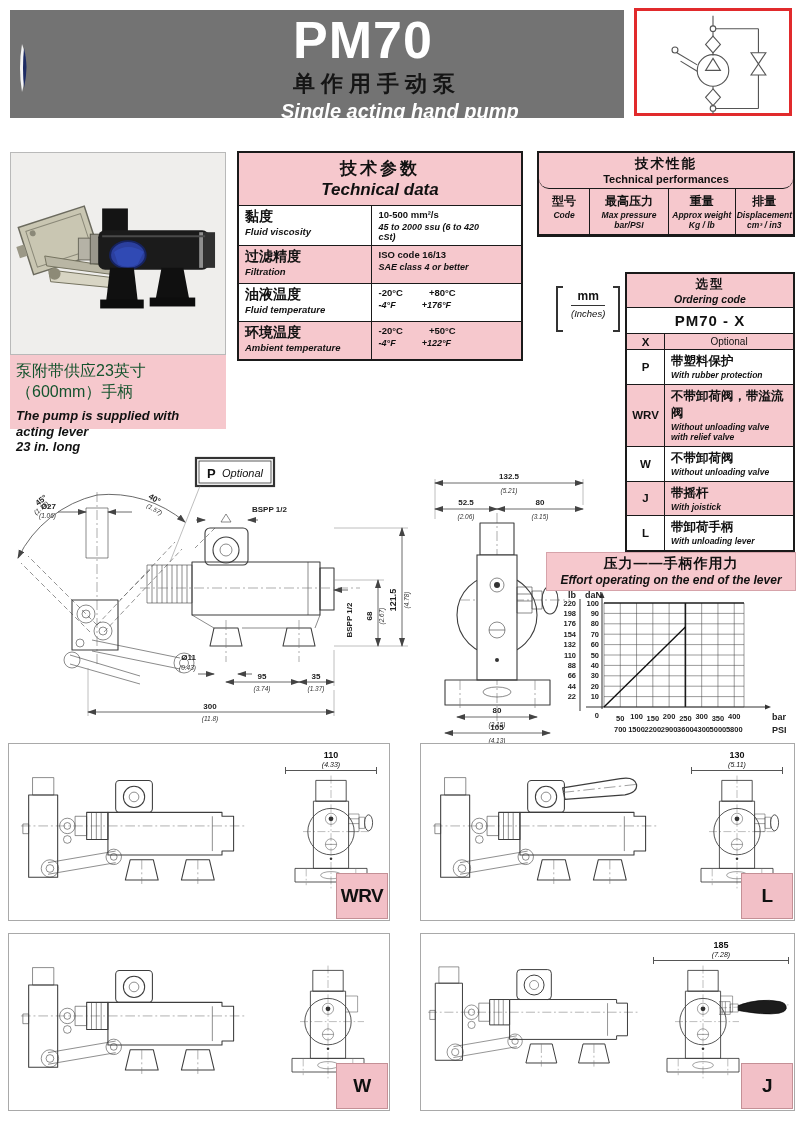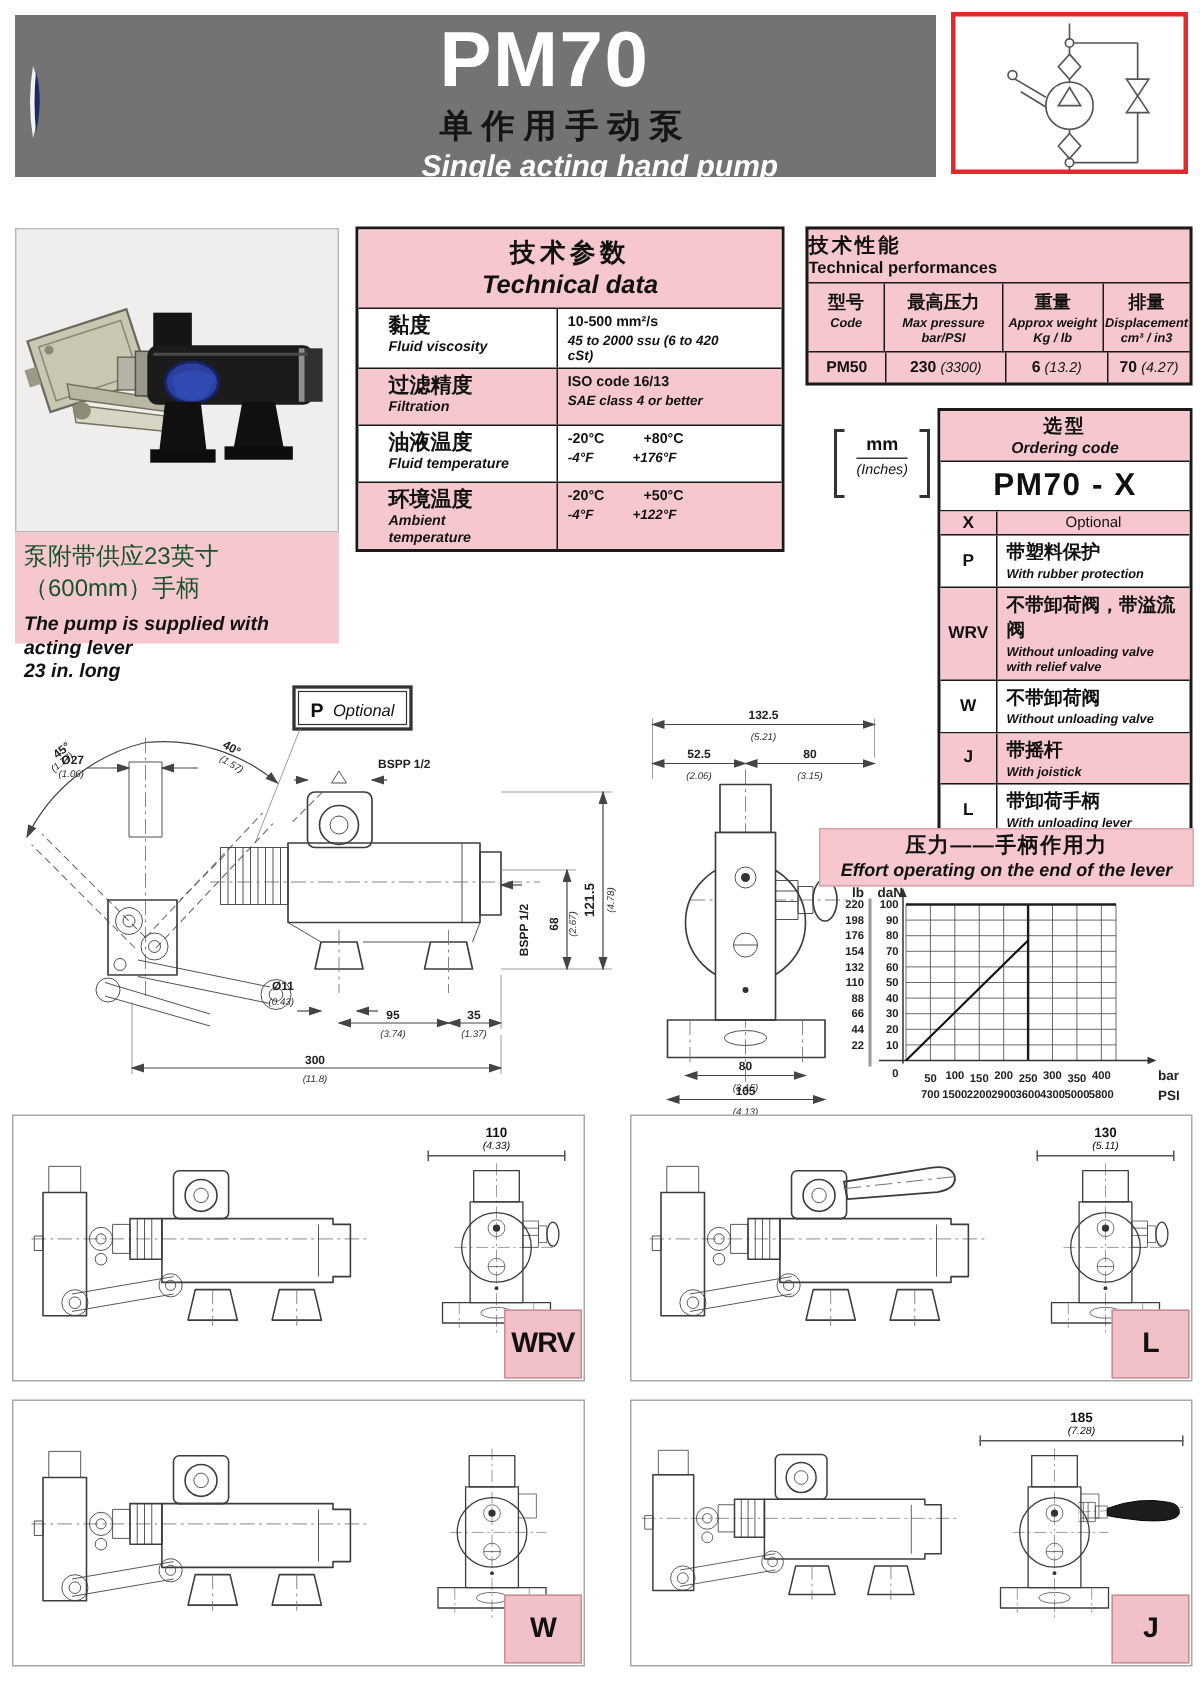--- a/index.html
+++ b/index.html
@@ -20,29 +20,29 @@
   .cap-zh{font-size:16px;font-weight:normal;color:#14532d;}
   .cap-en{font-size:13px;font-weight:bold;font-style:italic;margin-top:5px;line-height:1.2;}
   
   .td-table{position:absolute;left:237px;top:151px;width:286px;border:2px solid #1a1a1a;box-sizing:border-box;}
   .td-head{background:#f6c8cd;border-bottom:1.5px solid #1a1a1a;text-align:center;padding:4px 0 5px 0;}
   .td-head .zh{font-size:17px;font-weight:bold;letter-spacing:3px;}
   .td-head .en{font-size:17px;font-weight:bold;font-style:italic;}
   .td-row{display:flex;border-bottom:1.5px solid #1a1a1a;min-height:37px;}
   .td-row:last-child{border-bottom:none;}
   .td-row.pink{background:#f6c8cd;}
-  .td-left{width:47%;border-right:1.5px solid #1a1a1a;padding:2px 20px;box-sizing:border-box;}
+  .td-left{width:47%;border-right:1.5px solid #1a1a1a;padding:2px 6px;box-sizing:border-box;}
   .td-left .zh{font-size:14px;font-weight:bold;}
   .td-left .en{font-size:9.5px;font-style:italic;font-weight:bold;}
   .td-right{width:53%;padding:3px 7px;box-sizing:border-box;}
   .td-right .l1{font-size:9.5px;font-weight:bold;display:flex;gap:26px;}
   .td-right .l2{font-size:9px;font-style:italic;font-weight:bold;display:flex;gap:26px;margin-top:2px;}
   
   .pf-table{position:absolute;left:537px;top:151px;width:258px;border:2px solid #1a1a1a;background:#f6c8cd;box-sizing:border-box;}
-  .pf-head{border-bottom:1.5px solid #1a1a1a;text-align:left;padding:2px 0 3px 0;}
+  .pf-head{border-bottom:1.5px solid #1a1a1a;text-align:center;padding:2px 0 3px 0;border-radius:10px;}
   .pf-head .zh{font-size:13.5px;font-weight:bold;letter-spacing:2px;}
   .pf-head .en{font-size:11px;font-weight:bold;}
   .pf-cols{display:flex;border-bottom:1.5px solid #1a1a1a;}
   .pf-col{border-right:1.5px solid #1a1a1a;text-align:center;padding:4px 1px;box-sizing:border-box;}
   .pf-col:last-child{border-right:none;}
   .pf-col .zh{font-size:12px;font-weight:bold;}
   .pf-col .en{font-size:8.5px;font-weight:bold;font-style:italic;line-height:1.2;}
   .pf-row{display:flex;}
   .pf-cell{border-right:1.5px solid #1a1a1a;text-align:center;padding:4px 0;font-size:10px;box-sizing:border-box;}
   .pf-cell:last-child{border-right:none;}
@@ -55,21 +55,21 @@
   .ub.l{border-right:none;}.ub.r{border-left:none;}
   .u-in{padding:3px 8px;text-align:center;}
   .u-top{font-size:12px;font-weight:bold;display:block;}
   .u-div{height:1px;background:#333;margin:2px 0;}
   .u-bot{font-size:9.5px;font-style:italic;display:block;}
   
   .ord-table{position:absolute;left:625px;top:272px;width:170px;border:2px solid #1a1a1a;box-sizing:border-box;background:#fff;}
   .ord-head{background:#f6c8cd;text-align:center;border-bottom:1.5px solid #1a1a1a;padding:2px 0;}
   .ord-head .zh{font-size:12.5px;font-weight:bold;letter-spacing:2px;}
   .ord-head .en{font-size:10.5px;font-weight:bold;font-style:italic;}
-  .ord-model{font-size:21px;font-weight:bold;text-align:center;padding:4px 1px;border-bottom:1.5px solid #1a1a1a;letter-spacing:1px;}
+  .ord-model{font-size:15px;font-weight:bold;text-align:center;padding:4px 1px;border-bottom:1.5px solid #1a1a1a;letter-spacing:1px;}
   .ord-row{display:flex;border-bottom:1.5px solid #1a1a1a;}
   .ord-row:last-child{border-bottom:none;}
   .ord-row.pink{background:#f6c8cd;}
   .ord-code{width:38px;border-right:1.5px solid #1a1a1a;display:flex;align-items:center;justify-content:center;font-weight:bold;font-size:11.5px;box-sizing:border-box;}
   .ord-desc{flex:1;padding:3px 6px;box-sizing:border-box;}
   .ord-desc .zh{font-size:12.5px;font-weight:bold;}
   .ord-desc .en{font-size:8.5px;font-style:italic;font-weight:bold;line-height:1.25;}
   .ord-x .ord-desc{text-align:center;font-size:10px;padding:2px;}
   
   .main-drawing{position:absolute;left:0px;top:450px;width:418px;height:292px;}
@@ -373,26 +373,20 @@
           <div class="zh">重量</div>
           <div class="en">Approx weight</div>
           <div class="en">Kg / lb</div>
         </div>
       <div class="pf-col c4">
           <div class="zh">排量</div>
           <div class="en">Displacement</div>
           <div class="en">cm³ / in3</div>
         </div>
     </div>
-    <div class="pf-row">
-      <div class="pf-cell c1"><b>PM50</b></div>
-      <div class="pf-cell c2"><b>230</b> <i>(3300)</i></div>
-      <div class="pf-cell c3"><b>6</b> <i>(13.2)</i></div>
-      <div class="pf-cell c4"><b>70</b> <i>(4.27)</i></div>
-    </div>
   </div>
 
   <div class="units-note">
     <div class="ub l"></div>
     <div class="u-in">
       <span class="u-top">mm</span>
       <div class="u-div"></div>
       <span class="u-bot">(Inches)</span>
     </div>
     <div class="ub r"></div>

